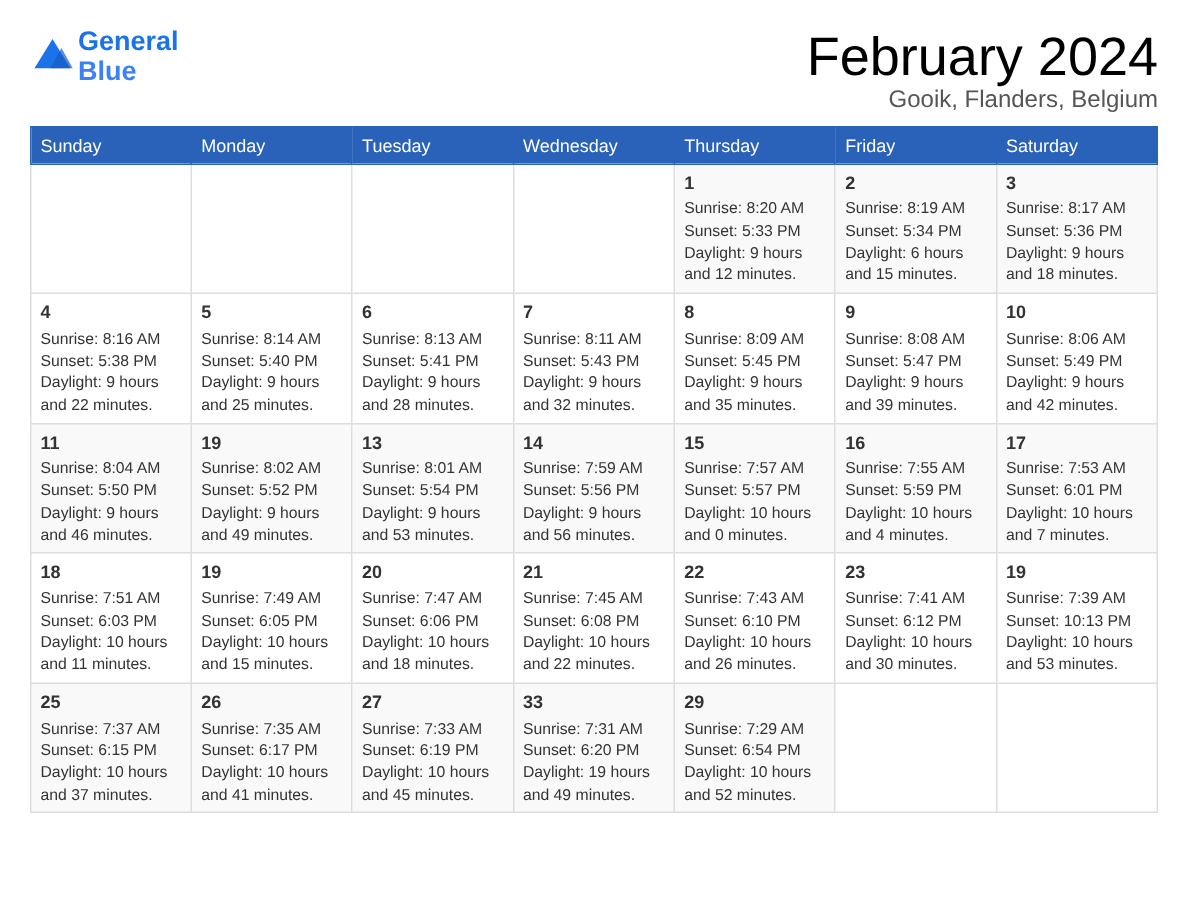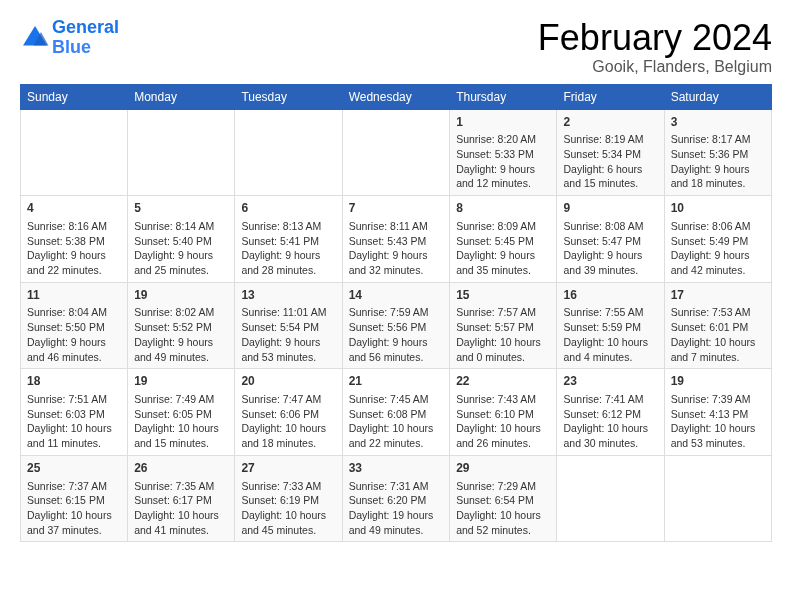--- a/index.html
+++ b/index.html
@@ -139,34 +139,34 @@
           <td><span class="day-num">5</span><span>Sunrise: 8:14 AM</span><br><span>Sunset: 5:40 PM</span><br><span>Daylight: 9 hours and 25 minutes.</span></td>
           <td><span class="day-num">6</span><span>Sunrise: 8:13 AM</span><br><span>Sunset: 5:41 PM</span><br><span>Daylight: 9 hours and 28 minutes.</span></td>
           <td><span class="day-num">7</span><span>Sunrise: 8:11 AM</span><br><span>Sunset: 5:43 PM</span><br><span>Daylight: 9 hours and 32 minutes.</span></td>
           <td><span class="day-num">8</span><span>Sunrise: 8:09 AM</span><br><span>Sunset: 5:45 PM</span><br><span>Daylight: 9 hours and 35 minutes.</span></td>
           <td><span class="day-num">9</span><span>Sunrise: 8:08 AM</span><br><span>Sunset: 5:47 PM</span><br><span>Daylight: 9 hours and 39 minutes.</span></td>
           <td><span class="day-num">10</span><span>Sunrise: 8:06 AM</span><br><span>Sunset: 5:49 PM</span><br><span>Daylight: 9 hours and 42 minutes.</span></td>
         </tr>
         <tr>
           <td><span class="day-num">11</span><span>Sunrise: 8:04 AM</span><br><span>Sunset: 5:50 PM</span><br><span>Daylight: 9 hours and 46 minutes.</span></td>
           <td><span class="day-num">19</span><span>Sunrise: 8:02 AM</span><br><span>Sunset: 5:52 PM</span><br><span>Daylight: 9 hours and 49 minutes.</span></td>
-          <td><span class="day-num">13</span><span>Sunrise: 11:01 AM</span><br><span>Sunset: 5:54 PM</span><br><span>Daylight: 9 hours and 53 minutes.</span></td>
+          <td><span class="day-num">13</span><span>Sunrise: 8:01 AM</span><br><span>Sunset: 5:54 PM</span><br><span>Daylight: 9 hours and 53 minutes.</span></td>
           <td><span class="day-num">14</span><span>Sunrise: 7:59 AM</span><br><span>Sunset: 5:56 PM</span><br><span>Daylight: 9 hours and 56 minutes.</span></td>
           <td><span class="day-num">15</span><span>Sunrise: 7:57 AM</span><br><span>Sunset: 5:57 PM</span><br><span>Daylight: 10 hours and 0 minutes.</span></td>
           <td><span class="day-num">16</span><span>Sunrise: 7:55 AM</span><br><span>Sunset: 5:59 PM</span><br><span>Daylight: 10 hours and 4 minutes.</span></td>
           <td><span class="day-num">17</span><span>Sunrise: 7:53 AM</span><br><span>Sunset: 6:01 PM</span><br><span>Daylight: 10 hours and 7 minutes.</span></td>
         </tr>
         <tr>
           <td><span class="day-num">18</span><span>Sunrise: 7:51 AM</span><br><span>Sunset: 6:03 PM</span><br><span>Daylight: 10 hours and 11 minutes.</span></td>
           <td><span class="day-num">19</span><span>Sunrise: 7:49 AM</span><br><span>Sunset: 6:05 PM</span><br><span>Daylight: 10 hours and 15 minutes.</span></td>
           <td><span class="day-num">20</span><span>Sunrise: 7:47 AM</span><br><span>Sunset: 6:06 PM</span><br><span>Daylight: 10 hours and 18 minutes.</span></td>
           <td><span class="day-num">21</span><span>Sunrise: 7:45 AM</span><br><span>Sunset: 6:08 PM</span><br><span>Daylight: 10 hours and 22 minutes.</span></td>
           <td><span class="day-num">22</span><span>Sunrise: 7:43 AM</span><br><span>Sunset: 6:10 PM</span><br><span>Daylight: 10 hours and 26 minutes.</span></td>
           <td><span class="day-num">23</span><span>Sunrise: 7:41 AM</span><br><span>Sunset: 6:12 PM</span><br><span>Daylight: 10 hours and 30 minutes.</span></td>
-          <td><span class="day-num">19</span><span>Sunrise: 7:39 AM</span><br><span>Sunset: 4:13 PM</span><br><span>Daylight: 10 hours and 53 minutes.</span></td>
+          <td><span class="day-num">19</span><span>Sunrise: 7:39 AM</span><br><span>Sunset: 10:13 PM</span><br><span>Daylight: 10 hours and 53 minutes.</span></td>
         </tr>
         <tr>
           <td><span class="day-num">25</span><span>Sunrise: 7:37 AM</span><br><span>Sunset: 6:15 PM</span><br><span>Daylight: 10 hours and 37 minutes.</span></td>
           <td><span class="day-num">26</span><span>Sunrise: 7:35 AM</span><br><span>Sunset: 6:17 PM</span><br><span>Daylight: 10 hours and 41 minutes.</span></td>
           <td><span class="day-num">27</span><span>Sunrise: 7:33 AM</span><br><span>Sunset: 6:19 PM</span><br><span>Daylight: 10 hours and 45 minutes.</span></td>
           <td><span class="day-num">33</span><span>Sunrise: 7:31 AM</span><br><span>Sunset: 6:20 PM</span><br><span>Daylight: 19 hours and 49 minutes.</span></td>
           <td><span class="day-num">29</span><span>Sunrise: 7:29 AM</span><br><span>Sunset: 6:54 PM</span><br><span>Daylight: 10 hours and 52 minutes.</span></td>
           <td class="empty-cell"></td>
           <td class="empty-cell"></td>
         </tr>

